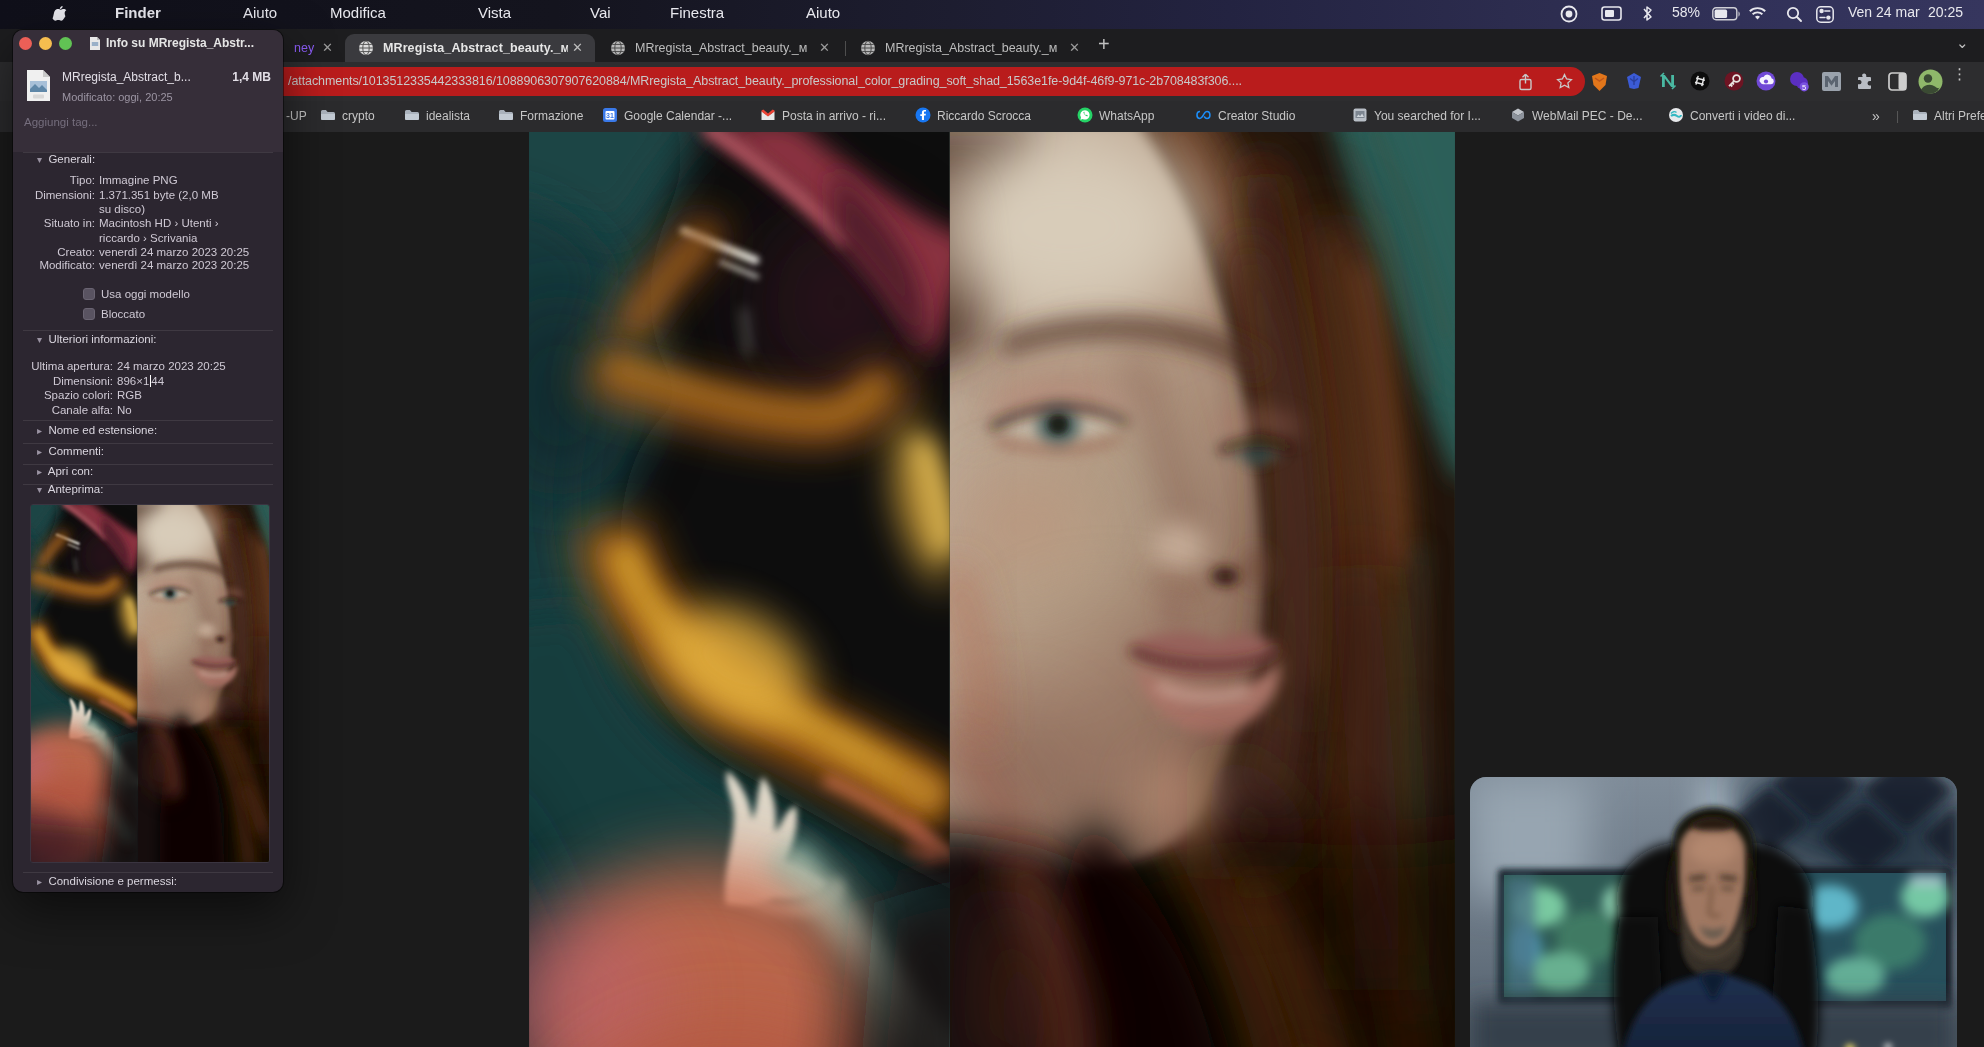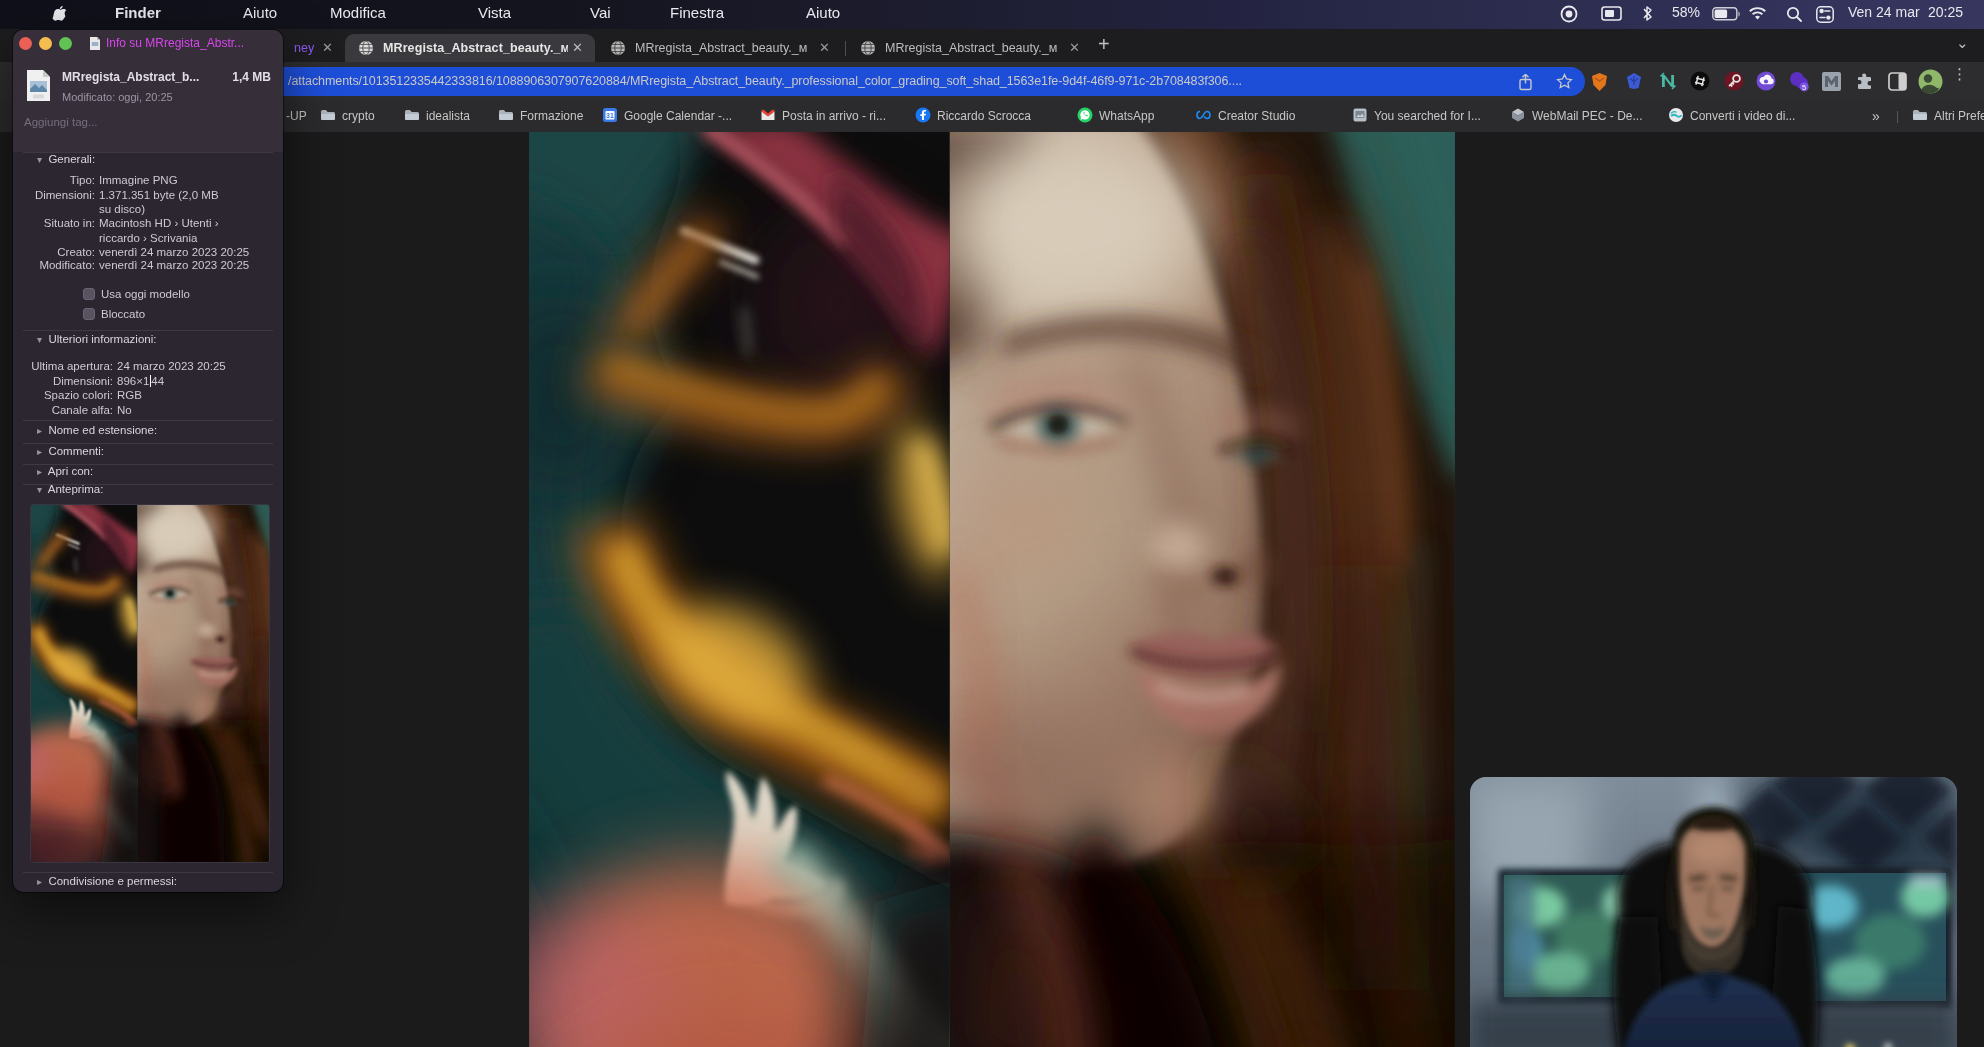--- a/index.html
+++ b/index.html
@@ -16,21 +16,21 @@
   
   #tabstrip { position:absolute; left:0; top:29px; width:1984px; height:33px; background:#1d1d1f; }
   .tab { position:absolute; top:5px; height:28px; border-radius:9px 9px 0 0;
     color:#bdbdbd; font-size:12.5px; }
   .tab.active { background:#3a3a3e; color:#e6e6e6; }
   .tabsep { position:absolute; top:12px; width:1px; height:15px; background:#4e4e4e; }
 
   
   #toolbar { position:absolute; left:0; top:62px; width:1984px; height:39px; background:#2d2d2f; }
   #omnibox { position:absolute; left:250px; top:5px; width:1335px; height:29px; border-radius:15px;
-    background:#1d4ed8; color:#c9c9c9; font-size:12.5px; letter-spacing:-0.08px; line-height:29px; white-space:nowrap; overflow:hidden; }
+    background:#b91c1c; color:#c9c9c9; font-size:12.5px; letter-spacing:-0.08px; line-height:29px; white-space:nowrap; overflow:hidden; }
 
   
   #bookmarks { position:absolute; left:0; top:101px; width:1984px; height:31px; background:#2b2b2d;
     color:#c6c6c6; font-size:12px; }
   .bm { position:absolute; top:0; height:31px; line-height:31px; white-space:nowrap; }
   .bmico { display:inline-block; width:16px; height:16px; vertical-align:-3px; margin-right:6px; }
 
   
   #content { position:absolute; left:0; top:132px; width:1984px; height:915px; background:#1b1b1b; }
   #artmain { position:absolute; left:529px; top:0; width:926px; height:915px; overflow:hidden; }
@@ -531,31 +531,31 @@
 <div id="finder">
   <div id="ftitle">
     <div class="tl" style="left:6px;background:#ec5f57"></div>
     <div class="tl" style="left:26px;background:#f5bd4f"></div>
     <div class="tl" style="left:46px;background:#61c354"></div>
     <svg class="abs" style="left:76px;top:6px" width="12" height="15" viewBox="0 0 12 15">
       <path d="M1 1h7l3 3v10H1z" fill="#e8e8e8"></path>
         <path d="M8 1l3 3H8z" fill="#bbb"></path>
       <rect x="2.8" y="6" width="6.4" height="4" fill="#9ab0c8"></rect>
     </svg>
-    <div class="abs" style="left:93px;top:6px;font-weight:normal;color:#d946ef;font-size:12px">Info su MRregista_Abstr...</div>
+    <div class="abs" style="left:93px;top:6px;font-weight:bold;color:#e5e5e5;font-size:12px">Info su MRregista_Abstr...</div>
   </div>
 
   <svg class="abs" style="left:13px;top:39px" width="25" height="33" viewBox="0 0 25 33">
     <path d="M1 1h16l7 7v24H1z" fill="#f0f0f0"></path>
       <path d="M17 1l7 7h-7z" fill="#c9c9c9"></path>
     <rect x="4" y="12" width="17" height="11" fill="#a8c0d8"></rect>
     <path d="M4 20l5-5 4 4 3-3 5 5v2H4z" fill="#5f87a8"></path>
     <rect x="7" y="25.5" width="11" height="4" rx="1" fill="#d8d8d8"></rect>
   </svg>
-  <div class="abs" style="left:49px;top:40px;font-weight:bold;font-size:12px;color:#e2dee6">MRregista_Abstract_b...</div>
+  <div class="abs" style="left:49px;top:40px;font-weight:normal;font-size:12px;color:#e2dee6">MRregista_Abstract_b...</div>
   <div class="abs" style="right:12px;top:40px;font-weight:bold;font-size:12px;color:#e2dee6">1,4 MB</div>
   <div class="abs" style="left:49px;top:61px;font-size:11px;color:#9c95a3">Modificato: oggi, 20:25</div>
   <div class="abs" style="left:11px;top:86px;font-size:11.5px;color:#756e7d">Aggiungi tag...</div>
   <div class="fsep" style="top:122px"></div>
 
   <div class="abs fhead" style="left:24px;top:123px"><span class="chev">▾</span>&nbsp; Generali:</div>
   <div class="flabel" style="left:0;width:82px;top:144px">Tipo:</div>
     <div class="fval" style="left:86px;top:144px">Immagine PNG</div>
   <div class="flabel" style="left:0;width:82px;top:158.5px">Dimensioni:</div>
     <div class="fval" style="left:86px;top:158.5px">1.371.351 byte (2,0 MB</div>

